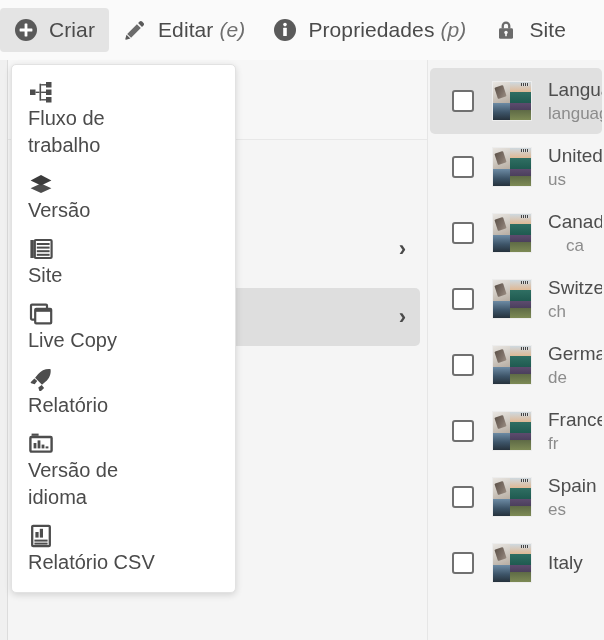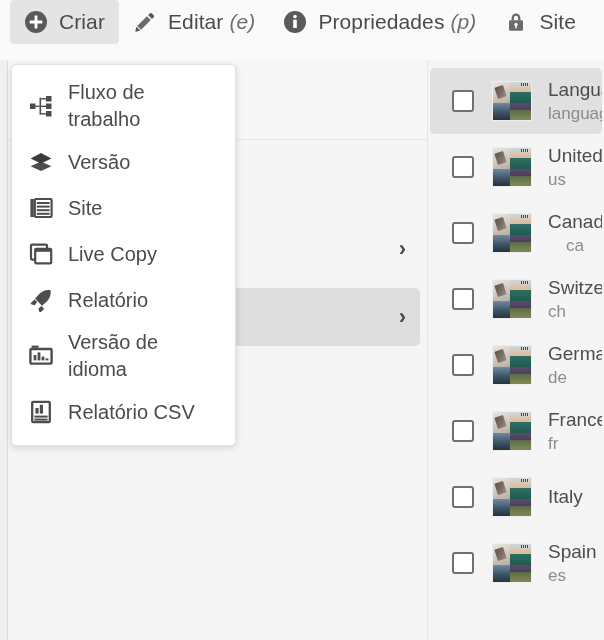--- a/index.html
+++ b/index.html
@@ -22,22 +22,21 @@
   }
 
   
   .toolbar {
     position: absolute;
     top: 0; left: 0;
     width: 604px;
     height: 60px;
     background: #fafafa;
     display: flex;
-    align-items: flex-start;
-    padding-left: 10px;
+    align-items: center;
     z-index: 30;
   }
 
   .tb-btn {
     display: flex;
     align-items: center;
     height: 44px;
     padding: 0 14px;
     border-radius: 4px;
     cursor: pointer;
@@ -205,24 +204,24 @@
     width: 225px;
     background: #ffffff;
     border: 1px solid #e2e2e2;
     border-radius: 5px;
     box-shadow: 0 2px 7px rgba(0,0,0,.14);
     padding: 8px 0 10px 0;
     z-index: 60;
   }
   .mitem {
     display: flex;
-    align-items: center;
     min-height: 46px;
     padding: 6px 14px 6px 16px;
     cursor: pointer;
+    flex-direction: column;
   }
   .mitem.hl { background: #f2f2f2; }
   .micon {
     width: 26px; height: 26px;
     margin-right: 14px;
     flex: 0 0 auto;
     display: flex;
     align-items: center;
     justify-content: center;
   }
@@ -344,35 +343,35 @@
         </div>
         <div class="lrow">
           <span class="cbox"></span>
           <span class="thumb">
             <span class="q1"></span>
             <span class="q2"></span>
             <span class="q3"></span>
             <span class="q4"></span>
           </span>
           <span class="ltext">
+            <span class="ltitle" style="display: block;">Spain</span>
+            <span class="lsub" style="display: block;">es</span>
+          </span>
+        </div>
+        <div class="lrow">
+          <span class="cbox"></span>
+          <span class="thumb">
+            <span class="q1"></span>
+            <span class="q2"></span>
+            <span class="q3"></span>
+            <span class="q4"></span>
+          </span>
+          <span class="ltext">
             <span class="ltitle" style="display: block;">Italy</span>
             <span class="lsub" style="display: block;"></span>
-          </span>
-        </div>
-        <div class="lrow">
-          <span class="cbox"></span>
-          <span class="thumb">
-            <span class="q1"></span>
-            <span class="q2"></span>
-            <span class="q3"></span>
-            <span class="q4"></span>
-          </span>
-          <span class="ltext">
-            <span class="ltitle" style="display: block;">Spain</span>
-            <span class="lsub" style="display: block;">es</span>
           </span>
         </div>
       </div>
   </div>
 
   <div class="toolbar">
 
     <div class="tb-btn active">
       <span class="tb-icon">
         <svg width="24" height="24" viewBox="0 0 24 24">

